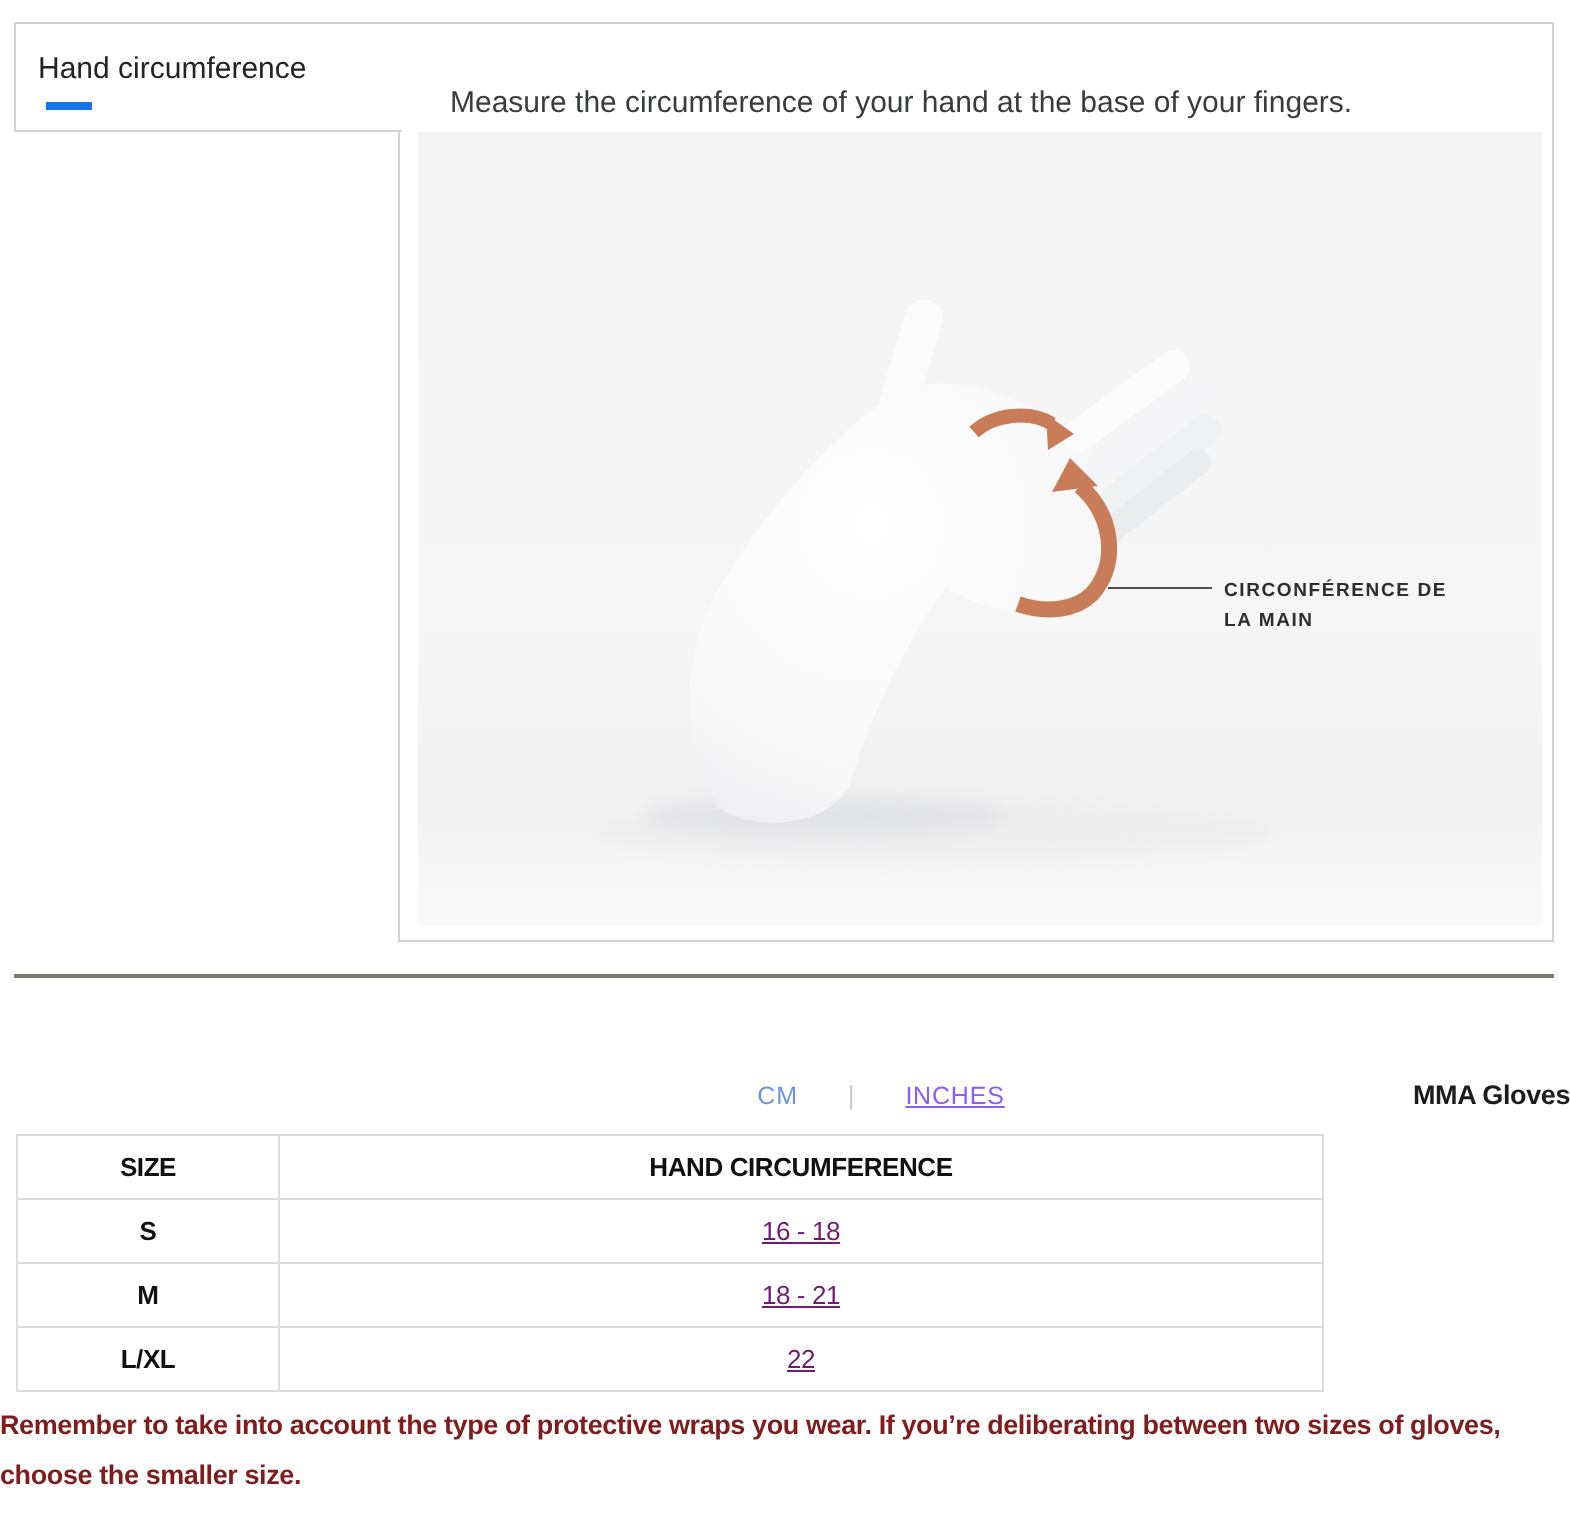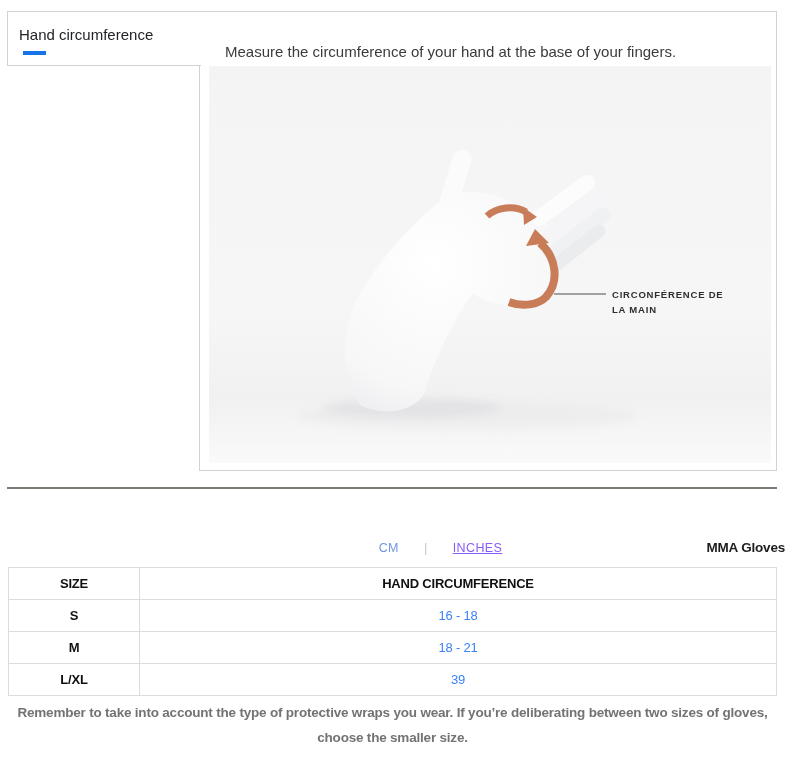--- a/index.html
+++ b/index.html
@@ -25,31 +25,31 @@
   
   .cond{letter-spacing:-0.2px;}
   .sg-title{position:absolute;left:0;top:511px;width:100%;text-align:right;
             font-size:13.5px;font-weight:bold;color:#1c1c1c;margin-top:29px;}
   .unit-toggle{position:absolute;left:0;top:540px;width:100%;display:flex;justify-content:center;
                align-items:center;gap:25px;font-size:12.5px;letter-spacing:0.4px;padding-left:48px;}
   .unit-cm{color:#6c96e0;cursor:pointer;}
   .unit-sep{color:#c9c9c9;font-size:13px;}
   .unit-inches{color:#8b5cf6;cursor:pointer;text-decoration:underline;}
 
-  table.size-table{position:absolute;left:8px;top:567px;width:769px;border-collapse:collapse;
+  table.size-table{position:absolute;left:8px;top:567px;width:654px;border-collapse:collapse;
                    table-layout:fixed;font-family:"Liberation Sans",sans-serif;}
   table.size-table td,table.size-table th{border:1px solid #dcdcdc;height:31px;text-align:center;
                    vertical-align:middle;padding:0;font-size:13px;letter-spacing:-0.2px;}
   table.size-table th{font-weight:bold;color:#111;}
   table.size-table .col-size{width:130px;}
   td.size-cell{font-weight:bold;color:#111;}
-  td.value-cell{color:#3b82f6;}
+  td.value-cell{color:#701a75;text-decoration:underline;}
 
-  .note{position:absolute;left:0;top:700px;width:100%;margin:0;text-align:center;
-        font-size:13.5px;font-weight:bold;line-height:25px;color:#737373;}
+  .note{position:absolute;left:0;top:700px;width:100%;margin:0;text-align:left;
+        font-size:13.5px;font-weight:bold;line-height:25px;color:#7f1d1d;}
   .note-inner{display:inline-block;max-width:772px;}
 </style>
 </head>
 <body>
 
 <div class="page">
 
   <div class="tab-box">
     <span class="tab-label">Hand circumference</span>
     <span class="tab-underline"></span>
@@ -133,21 +133,21 @@
     <tr>
       <td class="size-cell">S</td>
       <td class="value-cell">16 - 18</td>
     </tr>
     <tr>
       <td class="size-cell">M</td>
       <td class="value-cell">18 - 21</td>
     </tr>
     <tr>
       <td class="size-cell">L/XL</td>
-      <td class="value-cell">39</td>
+      <td class="value-cell">22</td>
     </tr>
   </tbody>
     </table>
 
   <p class="note cond">
     <span class="note-inner">Remember to take into account the type of protective wraps you wear. If you’re deliberating between two sizes of gloves, choose the smaller size.</span>
   </p>
 
 </div>
 

